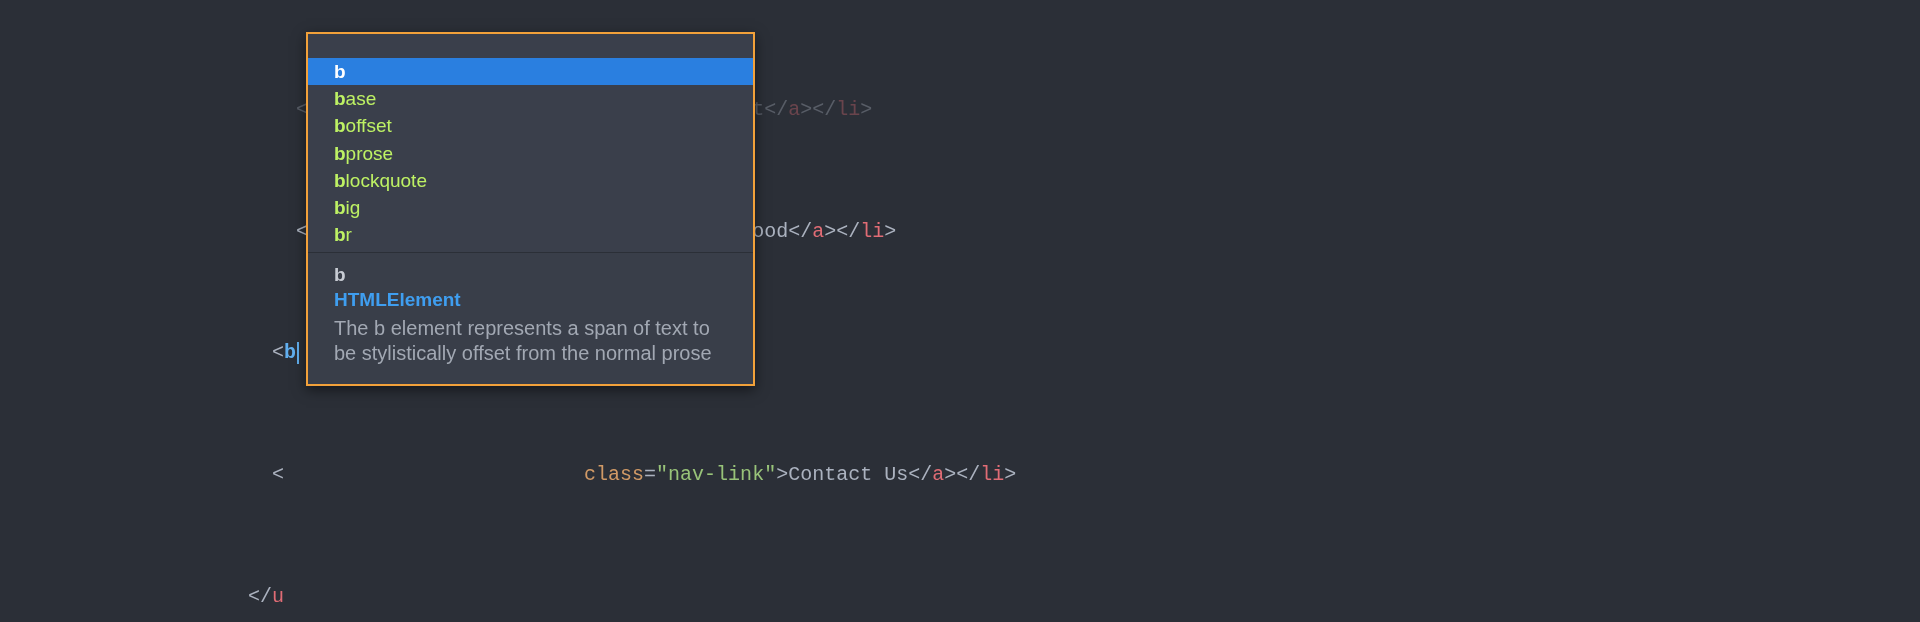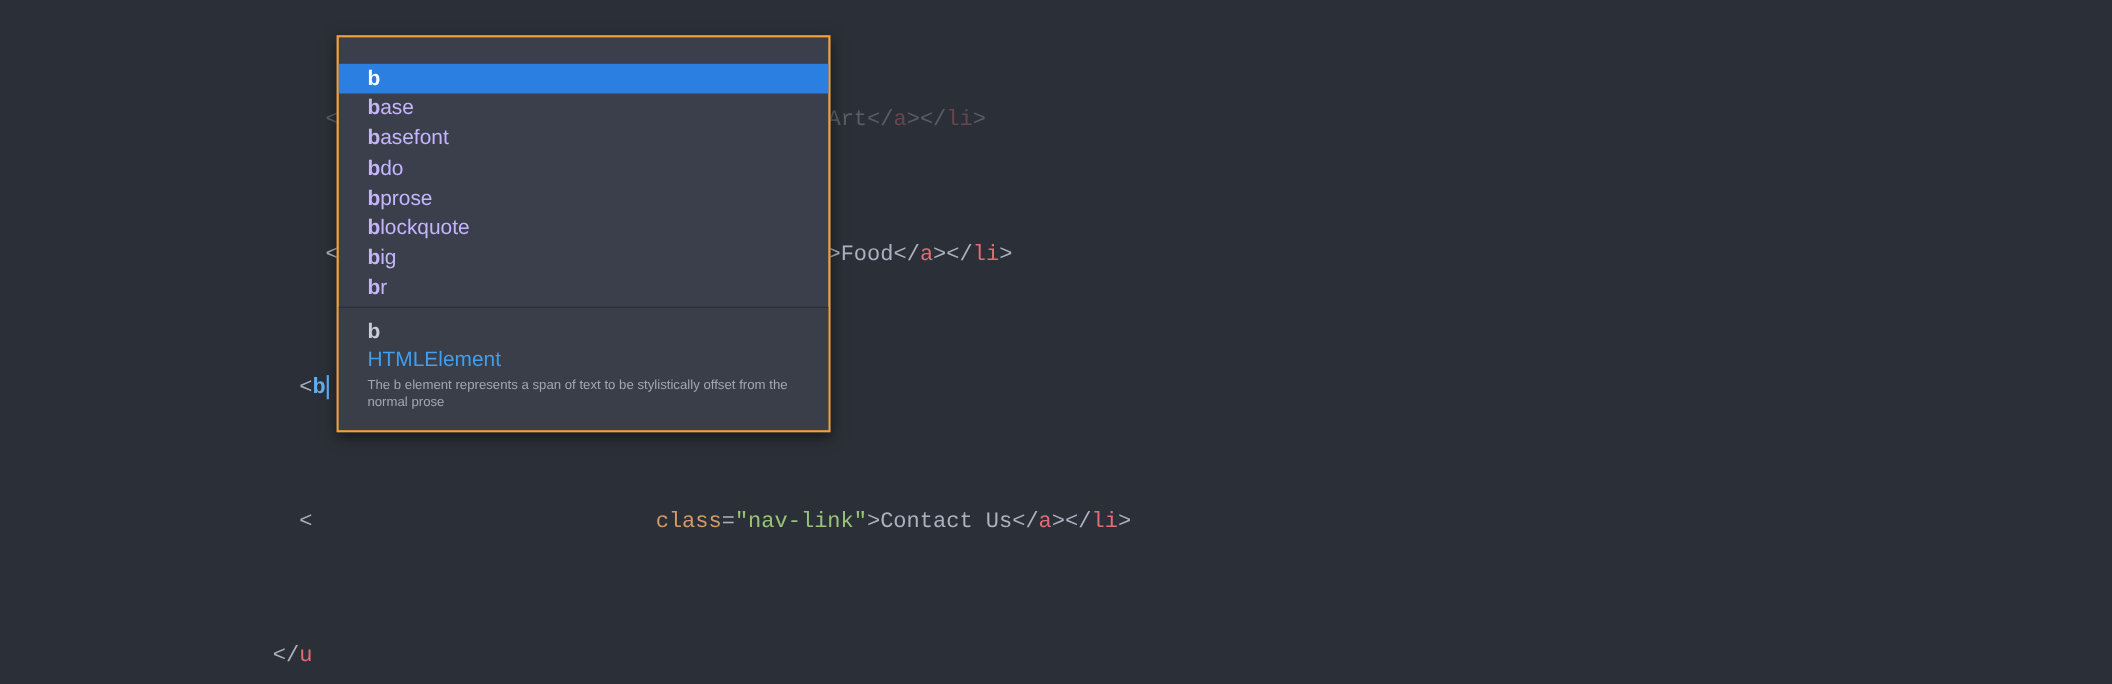--- a/index.html
+++ b/index.html
@@ -21,57 +21,57 @@
     height: 622px;
     padding-top: 0;
     white-space: pre;
   }
   .line { height: 24.4px; white-space: pre; }
   .padline { padding-left: 200px; }
 
   
   .punct   { color: #abb2bf; }      
   .tag     { color: #e06c75; }      
-  .attr    { color: #d19a66; margin-left: 12px; }      
+  .attr    { color: #d19a66; }      
   .string  { color: #98c379; }      
   .text    { color: #abb2bf; }      
   .tok-b   { color: #61afef; font-weight: 600; } 
   .cursor  { display:inline-block; width:2px; height:22px; background:#61afef; vertical-align:middle; margin-left:1px;}
 
   
   .popup {
     position: absolute;
     left: 306px;
     top: 32px;
     width: 449px;
     background: #3a3f4b;
     border: 2px solid #f2a13a;
     box-shadow: 0 4px 12px rgba(0,0,0,.5);
     font-family: -apple-system, BlinkMacSystemFont, 'Segoe UI', sans-serif;
     font-size: 19px;
   }
   .popup-list { padding-top: 24px; padding-bottom: 4px; }
   .popup-item {
     padding: 2px 26px;
-    color: #c4b5fd;
+    color: #bef264;
     cursor: pointer;
   }
   .popup-item.sel {
     background: #2a7fe0;
     color: #fff;
   }
   .popup-item .match { font-weight: 700; }
   .popup-doc {
     border-top: 1px solid #2b2f37;
     padding: 10px 26px 18px 26px;
     background: #393e49;
   }
   .doc-name { color: #c8ccd4; font-weight: 700; margin-bottom: 2px; }
-  .doc-type { color: #3f9ef0; font-weight: 400; margin-bottom: 4px; }
-  .doc-desc { color: #a2a8b3; font-size: 12px; line-height: 1.25; white-space: normal; max-width: 390px;}
+  .doc-type { color: #3f9ef0; font-weight: 700; margin-bottom: 4px; }
+  .doc-desc { color: #a2a8b3; font-size: 20px; line-height: 1.25; white-space: normal; max-width: 390px;}
 </style>
 </head>
 <body>
 
 <div class="editor">
 
   
   <div class="line padline" style="opacity:.35"><span class="punct">        &lt;</span><span class="tag">li</span><span class="punct">&gt;&lt;</span><span class="tag">a</span><span class="punct"> </span><span class="attr">href</span><span class="punct">=</span><span class="string">"#art"</span><span class="punct"> </span><span class="attr">class</span><span class="punct">=</span><span class="string">"nav-link"</span><span class="punct">&gt;</span><span class="text">Art</span><span class="punct">&lt;/</span><span class="tag">a</span><span class="punct">&gt;&lt;/</span><span class="tag">li</span><span class="punct">&gt;</span></div>
 
   
@@ -133,22 +133,21 @@
 
   
   
 
 </div>
 
 <div class="popup">
   <div class="popup-list">
     <div class="popup-item sel"><span class="match">b</span><span></span></div>
     <div class="popup-item"><span class="match">b</span><span>ase</span></div>
-    <div class="popup-item"><span class="match">b</span><span>asefont</span></div>
-    <div class="popup-item"><span class="match">b</span><span>do</span></div>
+    <div class="popup-item"><span class="match">b</span><span>offset</span></div>
     <div class="popup-item"><span class="match">b</span><span>prose</span></div>
     <div class="popup-item"><span class="match">b</span><span>lockquote</span></div>
     <div class="popup-item"><span class="match">b</span><span>ig</span></div>
     <div class="popup-item"><span class="match">b</span><span>r</span></div>
   </div>
   <div class="popup-doc">
     <div class="doc-name">b</div>
     <div class="doc-type">HTMLElement</div>
     <div class="doc-desc">The b element represents a span of text to be stylistically offset from the normal prose</div>
   </div>

